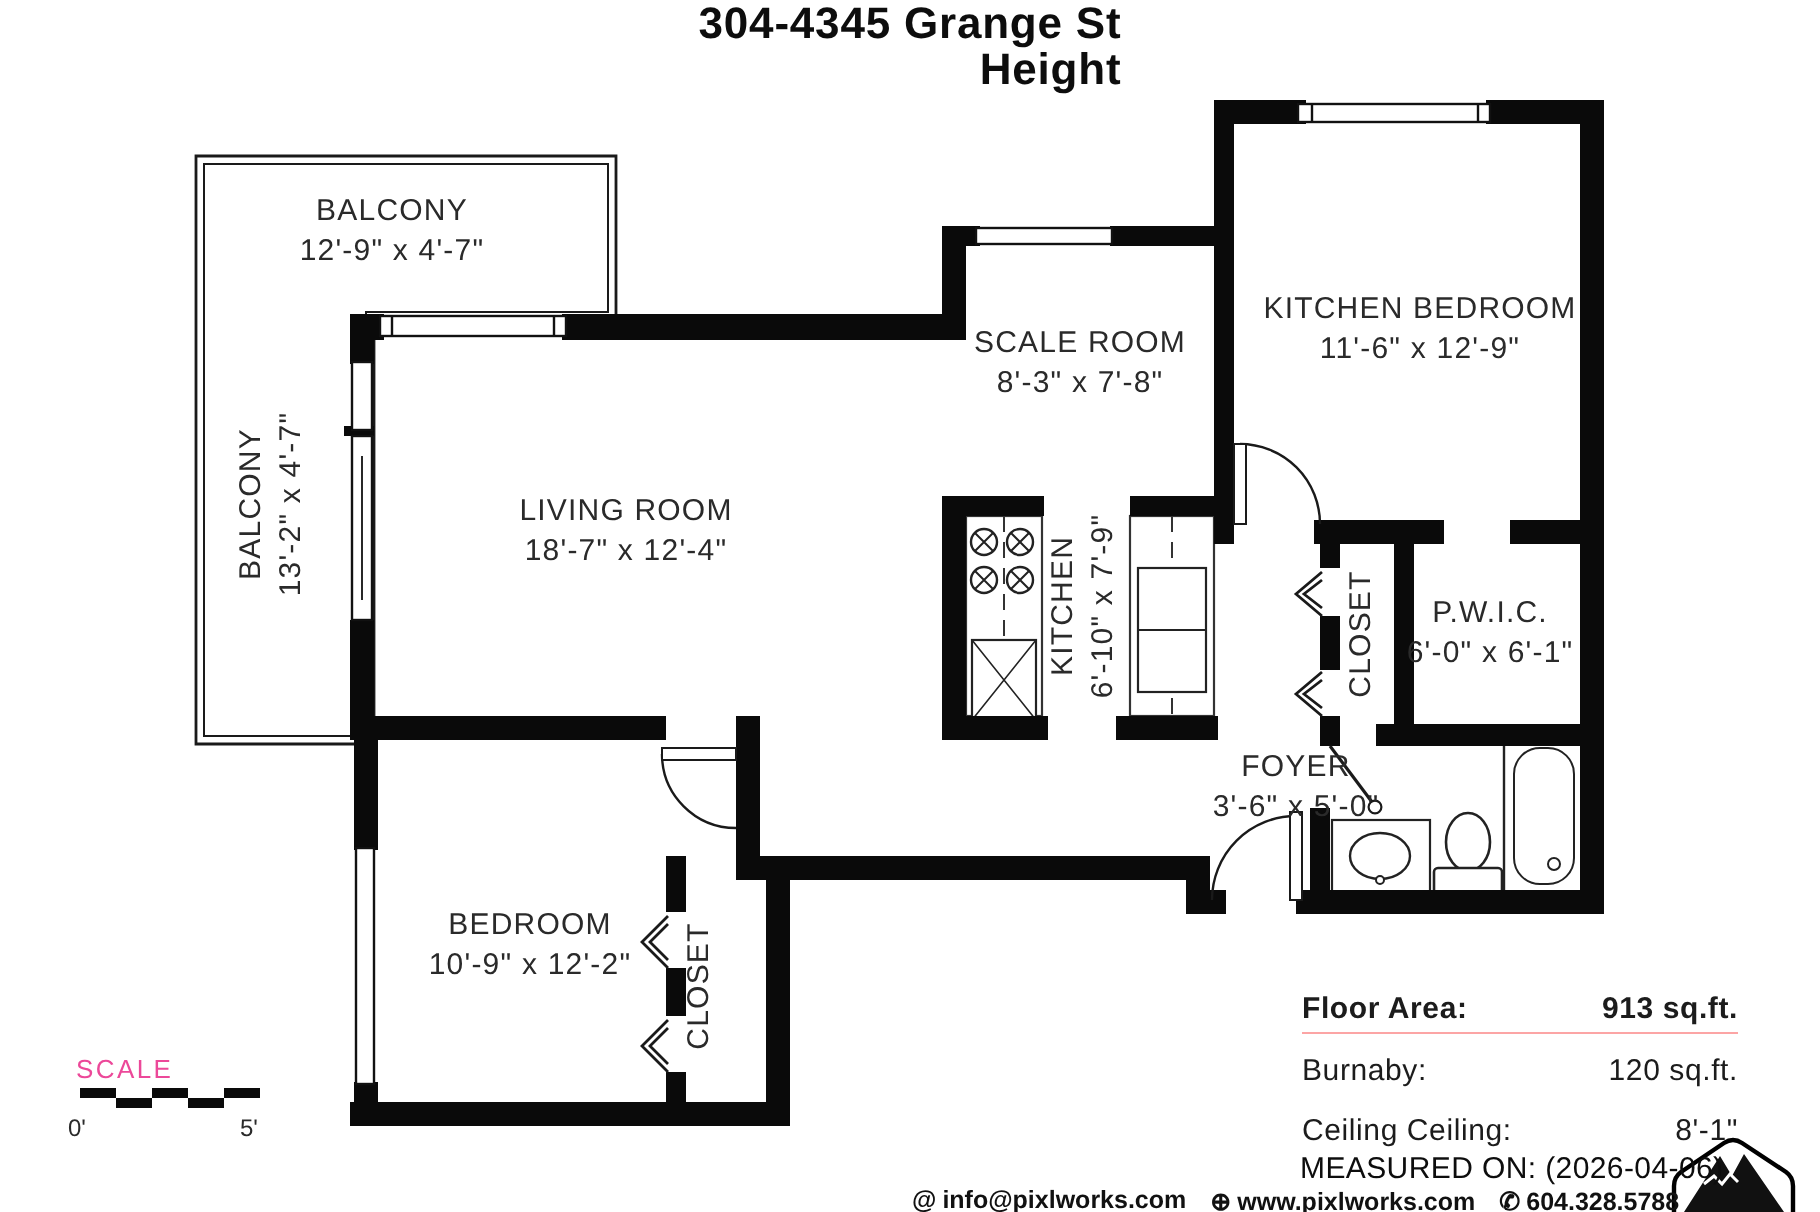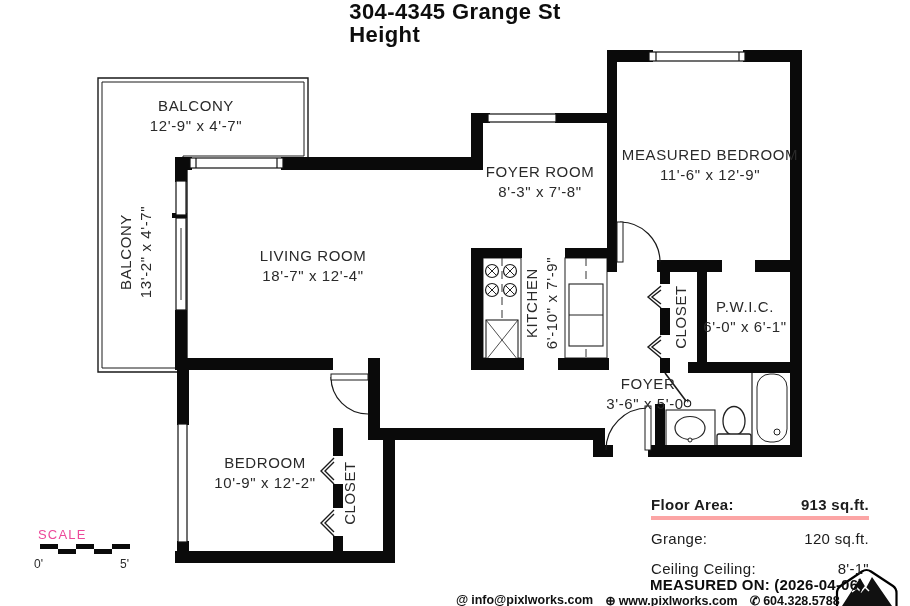--- a/index.html
+++ b/index.html
@@ -1,29 +1,29 @@
 <!DOCTYPE html>
 <html><head>
 <meta charset="utf-8">
 <style>
   html,body{margin:0;padding:0;background:#fff;}
   .page{position:relative;width:910px;height:606px;background:#fff;overflow:hidden;
         font-family:"Liberation Sans",sans-serif;color:#1c1c1c;}
   svg.plan{position:absolute;left:0;top:0;}
-  .title{position:absolute;left:50%;top:0;transform:translateX(-50%);text-align:left;
+  .title{position:absolute;left:50%;top:0;transform:translateX(-50%);text-align:right;
          font-weight:bold;font-size:22px;line-height:23px;letter-spacing:.4px;color:#0d0d0d;}
   .lbl{position:absolute;transform:translate(-50%,-50%);text-align:center;white-space:nowrap;
        font-size:15px;line-height:20px;letter-spacing:.6px;color:#2a2a2a;}
   .lbl.vert{transform:translate(-50%,-50%) rotate(-90deg);}
   .scale-label{position:absolute;left:38px;top:527px;font-size:13px;letter-spacing:1.2px;color:#ec4899;}
   .scale-num{position:absolute;font-size:12px;color:#2a2a2a;}
   .summary{position:absolute;left:651px;top:494px;width:218px;font-size:15px;letter-spacing:.3px;}
   .srow{display:flex;justify-content:space-between;align-items:baseline;margin-bottom:8px;padding:2px 0 3px;}
-  .srow.first{font-weight:bold;border-bottom:4px solid #fca5a5;}
-  .measured{position:absolute;left:650px;top:576px;font-size:15px;font-weight:bold;letter-spacing:.2px;color:#0d0d0d;white-space:nowrap;}
+  .srow.first{font-weight:bold;border-bottom:1px solid #fca5a5;}
+  .measured{position:absolute;left:650px;top:576px;font-size:15px;font-weight:normal;letter-spacing:.2px;color:#0d0d0d;white-space:nowrap;}
   .contact{position:absolute;left:456px;top:593px;width:380px;display:flex;gap:12px;
            font-size:12.5px;font-weight:bold;white-space:nowrap;color:#111;}
   .contact .ic{margin-right:3px;}
 </style>
 </head>
 <body>
 
 <div class="page">
 
   <svg class="plan" width="910" height="606" viewBox="0 0 910 606">
@@ -186,25 +186,25 @@
   </div>
   <div class="lbl vert" style="left:136px;top:252px">
     <div>BALCONY</div>
     <div>13'-2" x 4'-7"</div>
   </div>
   <div class="lbl" style="left:313px;top:266px">
     <div>LIVING ROOM</div>
     <div>18'-7" x 12'-4"</div>
   </div>
   <div class="lbl" style="left:540px;top:182px">
-    <div>FOYER ROOM</div>
+    <div>SCALE ROOM</div>
     <div>8'-3" x 7'-8"</div>
   </div>
   <div class="lbl" style="left:710px;top:165px">
-    <div>MEASURED BEDROOM</div>
+    <div>KITCHEN BEDROOM</div>
     <div>11'-6" x 12'-9"</div>
   </div>
   <div class="lbl vert" style="left:542px;top:303px">
     <div>KITCHEN</div>
     <div>6'-10" x 7'-9"</div>
   </div>
   <div class="lbl vert" style="left:681px;top:317px">
     <div>CLOSET</div>
   </div>
   <div class="lbl" style="left:745px;top:317px">
@@ -226,21 +226,21 @@
   <div class="scale-label">SCALE</div>
   <div class="scale-num" style="left:34px;top:557px">0'</div>
   <div class="scale-num" style="left:120px;top:557px">5'</div>
 
   <div class="summary">
     <div class="srow first">
       <span>Floor Area:</span>
       <span>913 sq.ft.</span>
     </div>
     <div class="srow">
-      <span>Grange:</span>
+      <span>Burnaby:</span>
       <span>120 sq.ft.</span>
     </div>
     <div class="srow">
       <span>Ceiling Ceiling:</span>
       <span>8'-1"</span>
     </div>
   </div>
 
   <div class="measured">MEASURED ON: (2026-04-06)</div>
 

